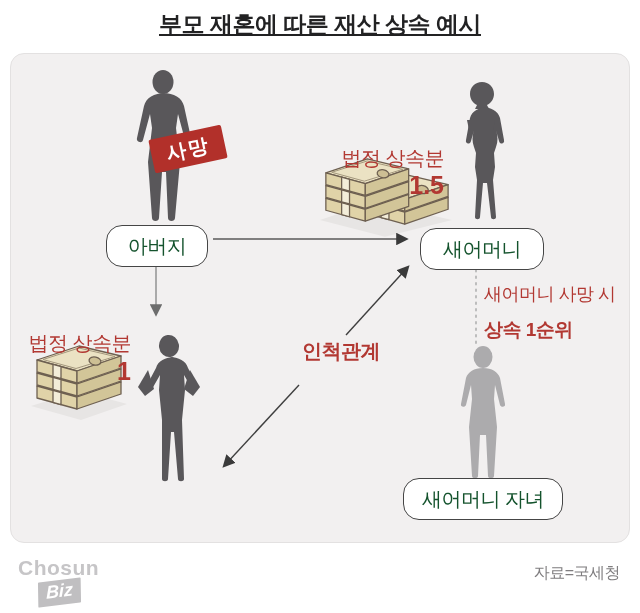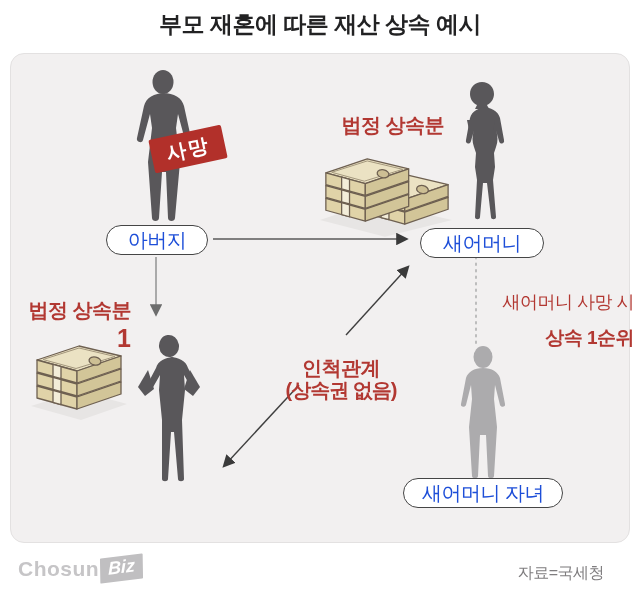--- a/index.html
+++ b/index.html
@@ -2,70 +2,70 @@
 <html><head>
 <meta charset="utf-8">
 <style>
   html,body{margin:0;padding:0;}
   body{
     width:640px;height:613px;position:relative;background:#ffffff;
     font-family:"Liberation Sans", sans-serif;overflow:hidden;
   }
   .title{
     position:absolute;top:9px;left:0;width:640px;text-align:center;
-    font-size:23px;font-weight:700;color:#222223;letter-spacing:-0.5px;
+    font-size:23px;font-weight:700;color:#222223;letter-spacing:-0.5px;text-decoration:underline;
   }
   .panel{
     position:absolute;left:10px;top:53px;width:620px;height:490px;
     background:#f2f0f0;border:1px solid #e3e1e1;border-radius:14px;box-sizing:border-box;
   }
   .fig{position:absolute;}
   .fig svg{display:block;width:100%;height:100%;}
   .fig-dark{fill:#59575a;}
   .fig-light{fill:#acabad;}
 
   .death-badge{
     position:absolute;left:140px;top:78px;width:74px;height:34px;
     background:#b2302a;color:#ffffff;font-size:20px;font-weight:700;
     display:flex;align-items:center;justify-content:center;
     transform:rotate(-12deg);border-radius:2px;letter-spacing:2px;z-index:5;
   }
   .pill{
-    position:absolute;height:30px;background:#ffffff;border:1.3px solid #454545;
+    position:absolute;height:42px;background:#ffffff;border:1.3px solid #454545;
     border-radius:16px;display:flex;align-items:center;justify-content:center;
-    color:#1d4ed8;font-size:20px;font-weight:500;letter-spacing:-0.5px;
+    color:#14532d;font-size:20px;font-weight:500;letter-spacing:-0.5px;
     box-sizing:border-box;z-index:6;
   }
   .pill-father{left:95px;top:171px;width:102px;}
   .pill-stepmother{left:409px;top:174px;width:124px;}
   .pill-exwife-child{left:88px;top:424px;width:126px;}
   .pill-stepchild{left:392px;top:424px;width:160px;text-align:center;}
 
   .red-note{color:#b23832;position:absolute;z-index:4;}
   .share-stepmother{right:185px;top:58px;text-align:right;line-height:27px;}
   .share-child{right:498px;top:242px;text-align:right;line-height:28px;}
-  .share-caption{font-size:20px;font-weight:700;letter-spacing:-0.5px;}
+  .share-caption{font-size:20px;font-weight:400;letter-spacing:-0.5px;margin-top:33px;}
   .share-value{font-size:25px;font-weight:800;}
-  .relation-note{left:235px;top:303px;width:190px;text-align:center;line-height:22px;}
+  .relation-note{left:235px;top:286px;width:190px;text-align:center;line-height:22px;}
   .relation-line1{font-size:20px;font-weight:700;letter-spacing:-0.5px;}
   .relation-line2{font-size:20px;font-weight:800;letter-spacing:-1px;}
-  .inherit-note{left:473px;top:236px;width:150px;text-align:right;line-height:24px;}
+  .inherit-note{left:473px;top:228px;width:150px;text-align:left;line-height:24px;}
   .inherit-line1{font-size:18px;font-weight:500;letter-spacing:-0.5px;}
   .inherit-line2{font-size:19px;font-weight:800;letter-spacing:-0.5px;margin-top:12px;}
 
   .arrow-layer{position:absolute;left:0;top:0;width:620px;height:490px;z-index:3;}
 
-  .logo{position:absolute;left:18px;top:556px;display:flex;align-items:center;z-index:2;}
+  .logo{position:absolute;left:18px;top:556px;display:flex;align-items:center;z-index:2;flex-direction:column;}
   .logo-chosun{color:#c6c5c7;font-size:21px;font-weight:700;letter-spacing:0.5px;}
   .logo-biz{
     display:inline-block;background:#c0bfc1;color:#ffffff;font-size:18px;
     font-weight:700;font-style:italic;padding:1px 8px 3px;margin-left:1px;
     transform:rotate(-7deg) skewX(-6deg);border-radius:1px;
   }
-  .source{position:absolute;right:36px;top:563px;color:#7f7d7f;font-size:16px;letter-spacing:-0.5px;}
+  .source{position:absolute;right:20px;top:563px;color:#7f7d7f;font-size:16px;letter-spacing:-0.5px;}
 
   .money{position:absolute;z-index:2;}
   .money svg{display:block;width:100%;height:100%;}
 </style>
 </head>
 <body>
 
 <div class="title">부모 재혼에 따른 재산 상속 예시</div>
 
 <div class="panel">
@@ -82,20 +82,21 @@
   <div class="fig" style="left:430px;top:28px;width:80px;height:141px;">
     <svg viewBox="0 0 80 141" class="fig-dark">
       <path d="M41 0c7 0 12 5 12 12 0 5-3 9-7 11l2 4h-14l2-4c-4-2-7-6-7-11C29 5 34 0 41 0z"></path>
       <path d="M41 25c9 0 16 4 18 11l4 22c1 4-4 5-5 1l-3-11c2 6 2 12 0 17l-2 6 1 14-2 13 3 37c0 3-5 3-5 0l-4-34h-4l-3 34c0 3-5 3-5 0l2-37-2-13 1-14-2-6c-2-5-2-11 0-17l-3 11c-1 4-6 3-5-1l4-22c2-7 9-11 18-11z"></path>
       <path d="M26 38h28l-2 10H28z"></path>
     </svg>
   </div>
 
   <div class="red-note share-stepmother">
     <div class="share-caption">법정 상속분</div>
+    <div class="share-value">1.5</div>
   </div>
 
   <div class="money" style="left:305px;top:93px;width:140px;height:91px;">
     <svg viewBox="0 0 142 92">
       <polygon points="4,74 58,56 138,74 70,91" fill="#e7e5e4"></polygon>
       <g stroke="#6e6051" stroke-width="1.3" stroke-linejoin="round" transform="translate(40,16)">
         <polygon points="10,39 52,25 94,35 50,50" fill="#ebe2c3"></polygon>
         <polygon points="10,39 50,50 50,62 10,51" fill="#e0d3a8"></polygon>
         <polygon points="50,50 94,35 94,47 50,62" fill="#d2c598"></polygon>
         <polygon points="26,43.4 34,45.6 34,57.6 26,55.4" fill="#f3edd9"></polygon>
@@ -159,21 +160,20 @@
     <svg viewBox="0 0 87 148" class="fig-dark">
       <ellipse cx="42" cy="12" rx="10" ry="11" transform="rotate(-8 42 12)"></ellipse>
       <path d="M42 23c10 0 17 4 19 11l9 17-5 4-8-14 1 15-3 30 2 59c0 3-6 3-6 0l-4-47h-3l-3 47c0 3-6 3-6 0l0-59-3-30 1-15-8 14-5-4 9-17c2-7 9-11 19-11z"></path>
       <path d="M21 36l-10 17 7 9 9-7z"></path>
       <path d="M63 36l10 17-7 9-9-7z"></path>
     </svg>
   </div>
 
   <div class="red-note relation-note">
     <div class="relation-line1">인척관계</div>
-    <div class="relation-line2">(상속권 없음)</div>
   </div>
 
   <div class="red-note inherit-note">
     <div class="inherit-line1">새어머니 사망 시</div>
     <div class="inherit-line2">상속 1순위</div>
   </div>
 
   <div class="fig" style="left:430px;top:292px;width:85px;height:133px;">
     <svg viewBox="0 0 85 133" class="fig-light">
       <ellipse cx="42" cy="11" rx="9.5" ry="11"></ellipse>

